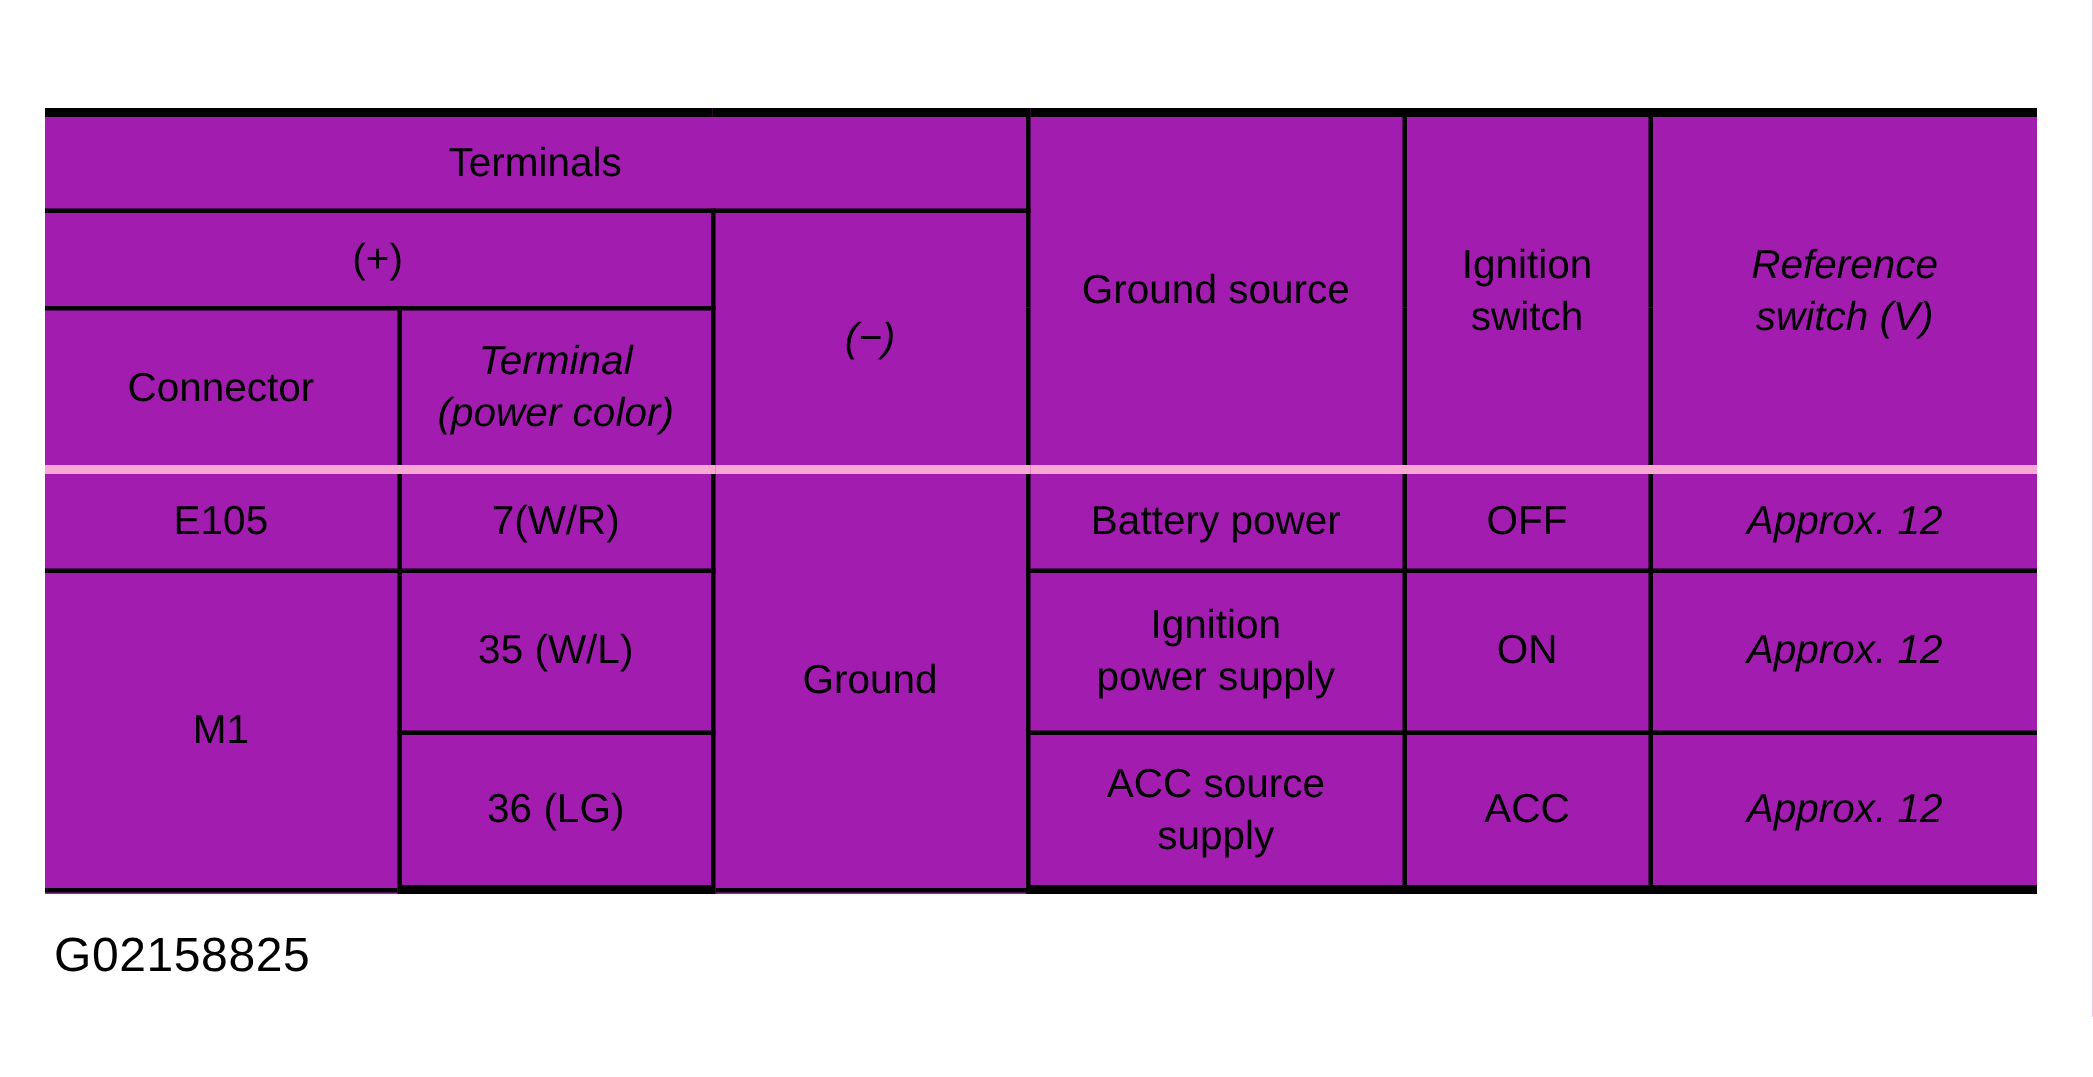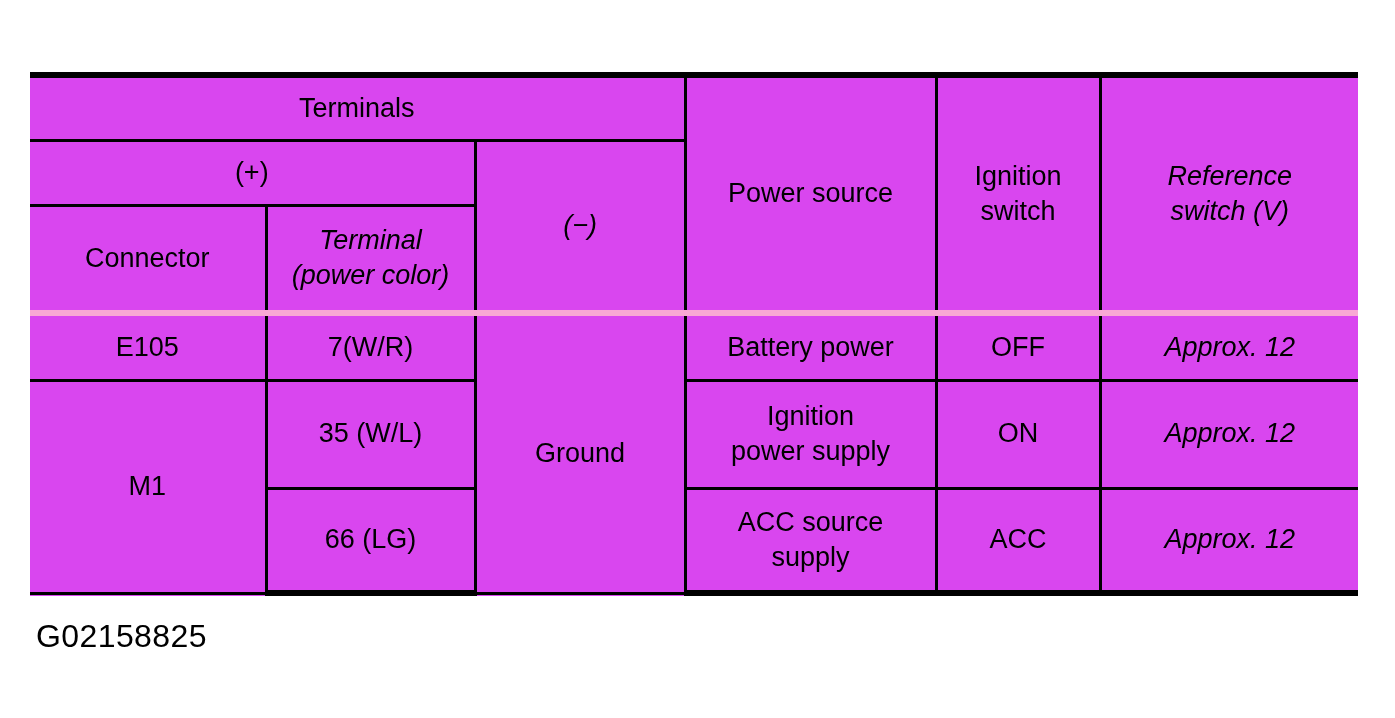--- a/index.html
+++ b/index.html
@@ -26,21 +26,21 @@
   }
 
   
   .vtable {
     position: absolute;
     left: 30px;
     top: 72px;
     width: 1328px;
     border-collapse: collapse;
     table-layout: fixed;
-    background: #d946ef;
+    background: #a21caf;
   }
 
   .vtable td {
     border-top: 3px solid #000;
     border-bottom: 3px solid #000;
     border-left: 3px solid #000;
     border-right: 3px solid #000;
     text-align: center;
     vertical-align: middle;
     font-size: 27px;
@@ -97,21 +97,21 @@
       <col class="col-terminal">
       <col class="col-minus">
       <col class="col-source">
       <col class="col-ignition">
       <col class="col-voltage">
     </colgroup>
     <tbody>
 
       <tr class="rule-top h-terminals">
         <td colspan="3">Terminals</td>
-        <td rowspan="3">Power source</td>
+        <td rowspan="3">Ground source</td>
         <td rowspan="3">
           <span>Ignition</span><br>
           <span>switch</span>
         </td>
         <td rowspan="3">
           <span>Reference</span><br>
           <span>switch (V)</span>
         </td>
       </tr>
 
@@ -142,21 +142,21 @@
         <td>35 (W/L)</td>
         <td>
           <span>Ignition</span><br>
           <span>power supply</span>
         </td>
         <td>ON</td>
         <td>Approx. 12</td>
       </tr>
 
       <tr class="rule-last h-row3">
-        <td>66 (LG)</td>
+        <td>36 (LG)</td>
         <td>
           <span>ACC source</span><br>
           <span>supply</span>
         </td>
         <td>ACC</td>
         <td>Approx. 12</td>
       </tr>
 
     </tbody>
   </table>

